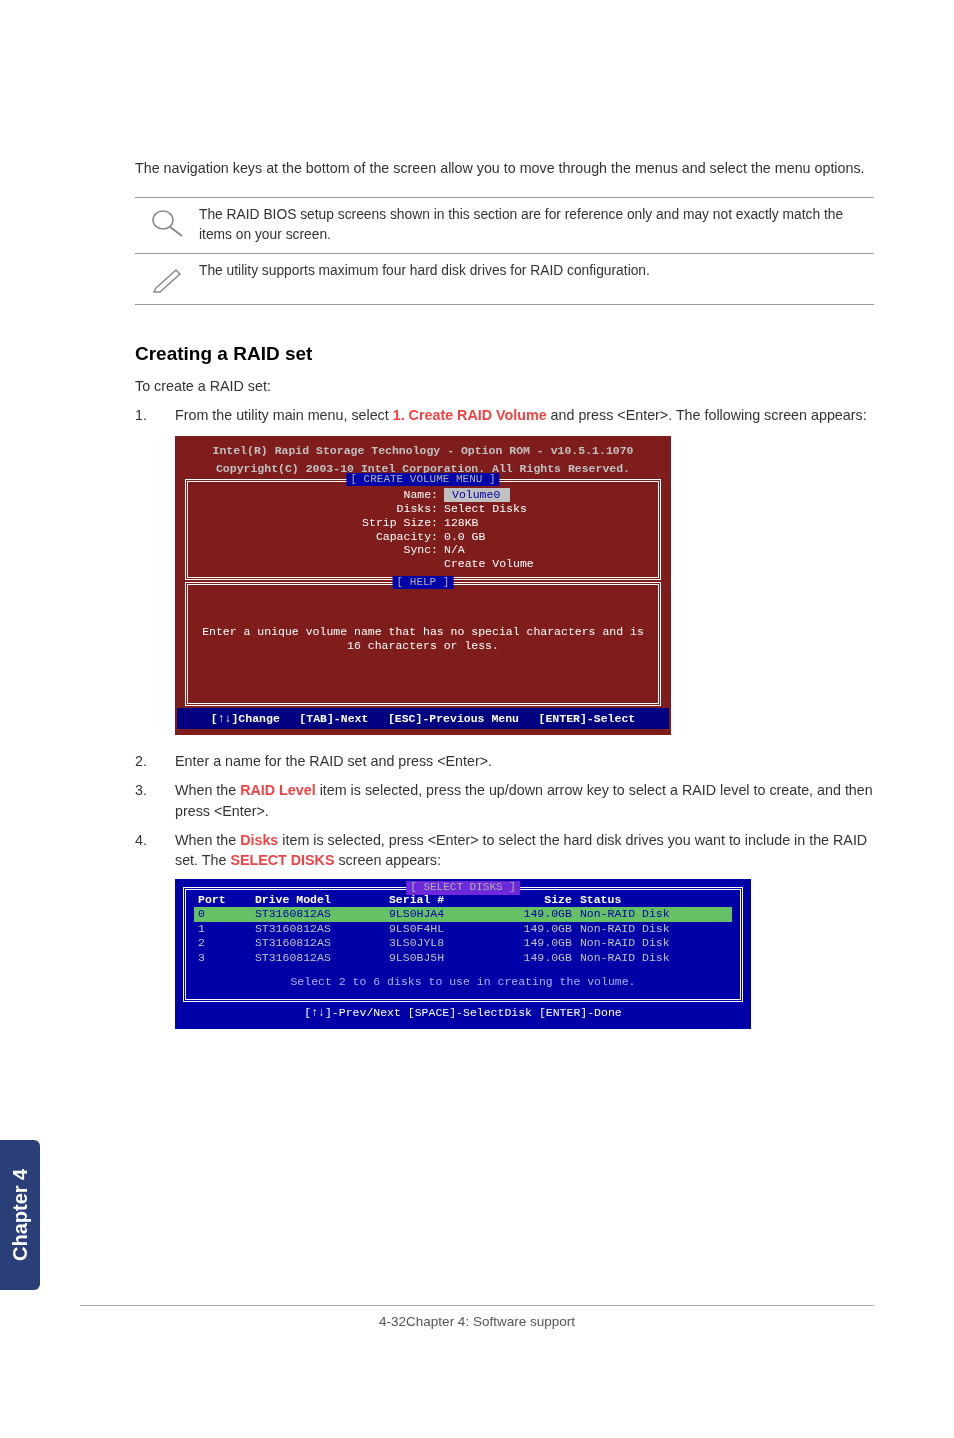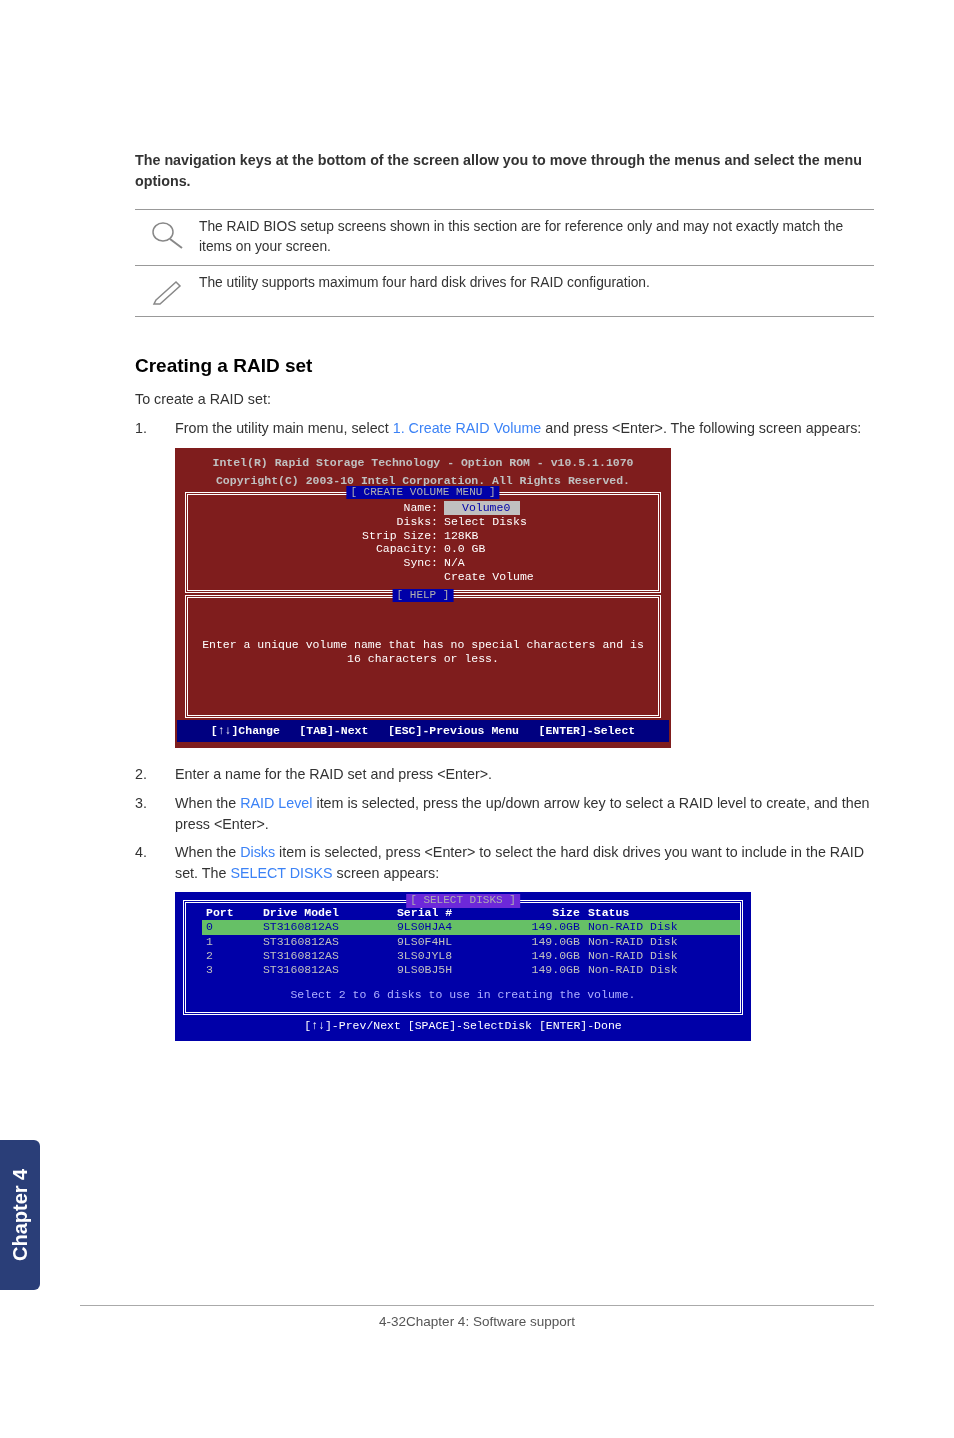--- a/index.html
+++ b/index.html
@@ -13,22 +13,21 @@
     color: #333;
     line-height: 1.45;
   }
   .page {
     padding: 150px 80px 40px 135px;
     box-sizing: border-box;
     min-height: 1350px;
     position: relative;
   }
   .intro {
-    margin: 0 0 18px 0;
-    font-weight: bold;
+    margin: 8px 0 18px 0;
   }
   .note-row {
     display: flex;
     align-items: flex-start;
     border-top: 1px solid #999;
     border-bottom: 1px solid #999;
     padding: 5px 0 8px 0;
     margin-bottom: -1px;
   }
   .note-row + .note-row {
@@ -101,21 +100,21 @@
     color: #b0b0b0;
     font-size: 11px;
   }
   .label-col {
     display: inline-block; width: 240px; text-align: right; padding-right: 6px;
   }
   .val-col { display: inline-block; }
   .hilite {
     background: #c0c0c0;
     color: #0000a8;
-    padding: 0 10px 0 18px;
+    padding: 0 10px 0 8px;
   }
   .help-box {
     text-align: center;
     padding: 40px 10px 50px 10px;
   }
   .btm-bar {
     background: #000080;
     padding: 4px 24px;
     color:#fff;
     display:flex;
@@ -137,21 +136,20 @@
   .bios2-inner {
     border: 3px double #fff;
     padding: 3px 8px 8px 8px;
     position: relative;
   }
   .bios2 table {
     width: 100%;
     border-collapse: collapse;
     font-family: inherit;
     font-size: inherit;
-    margin-left: 8px;
   }
   .bios2 th {
     color: #fff; font-weight: bold; text-align: left; padding: 0 4px;
   }
   .bios2 td { padding: 0 4px; color: #c0c0c0; }
   .bios2 .hdr { color: #fff; }
   .bios2 .selrow td { background: #66c066; color: #0000a8; }
   .bios2 .msg {
     text-align: center; color: #b0b0ff; padding: 10px 0 2px 0;
   }
@@ -179,21 +177,21 @@
     bottom: 18px;
     left: 80px;
     right: 80px;
     border-top: 1px solid #aaa;
     padding-top: 6px;
     display: flex;
     justify-content: center;
     font-size: 13.5px;
     color: #555;
   }
-  b { font-weight: normal; color:#3b82f6; }
+  b { font-weight: bold; color:#ef4444; }
 </style>
 </head>
 <body>
 
 <div class="page">
 
   <p class="intro">The navigation keys at the bottom of the screen allow you to move through the menus and select the menu options.</p>
 
   <div class="note-row">
     <div class="note-icon">

